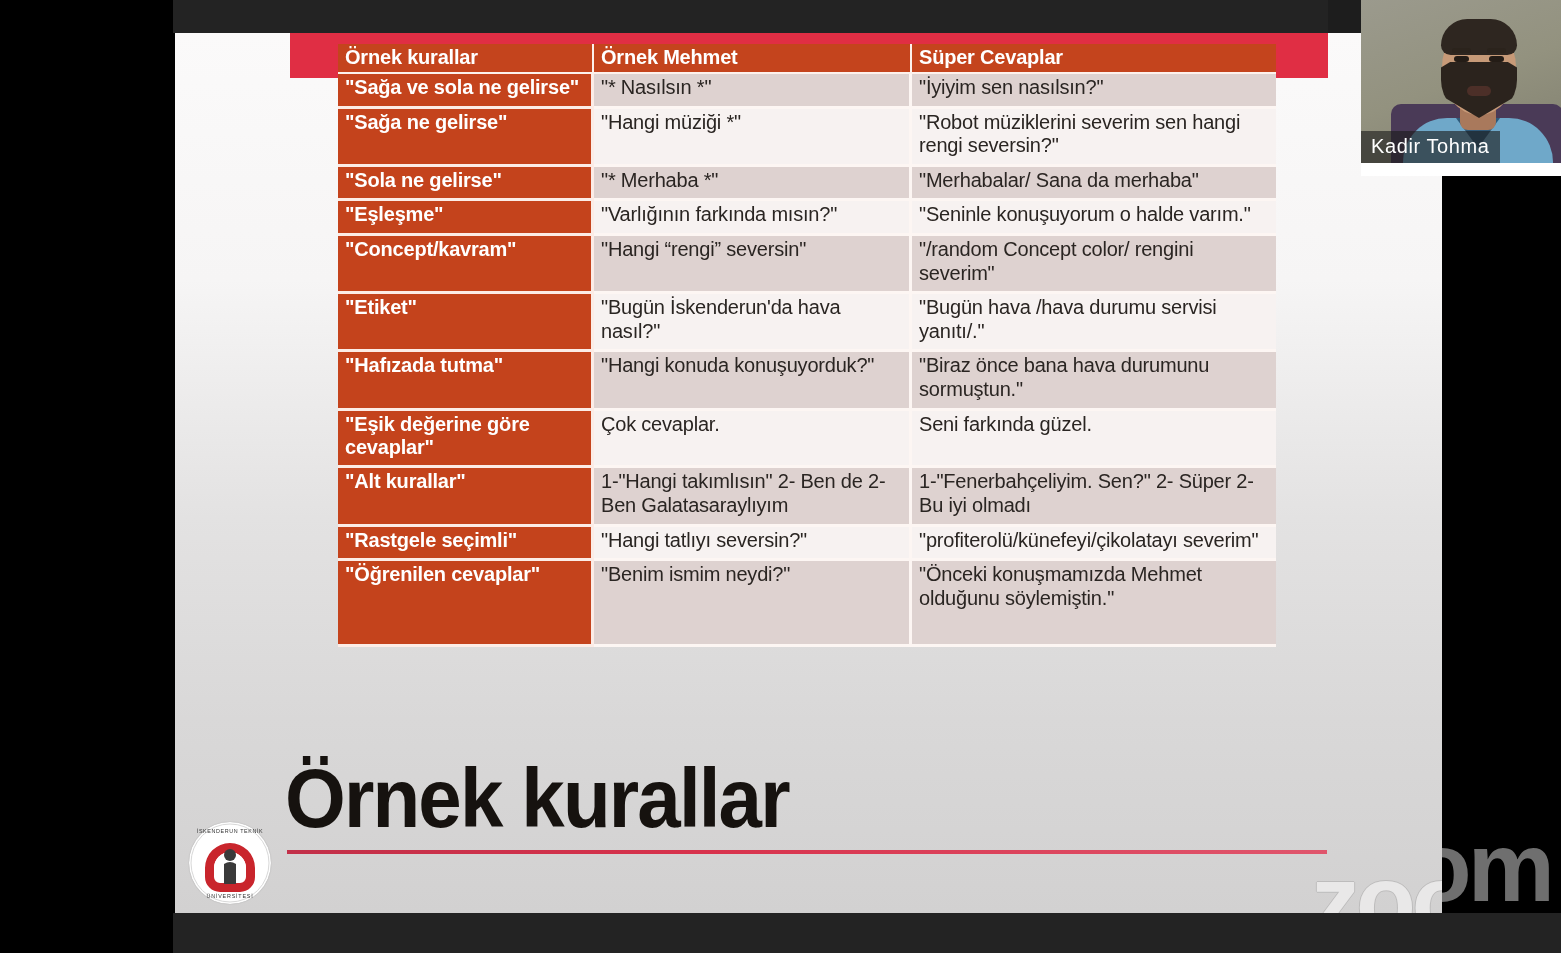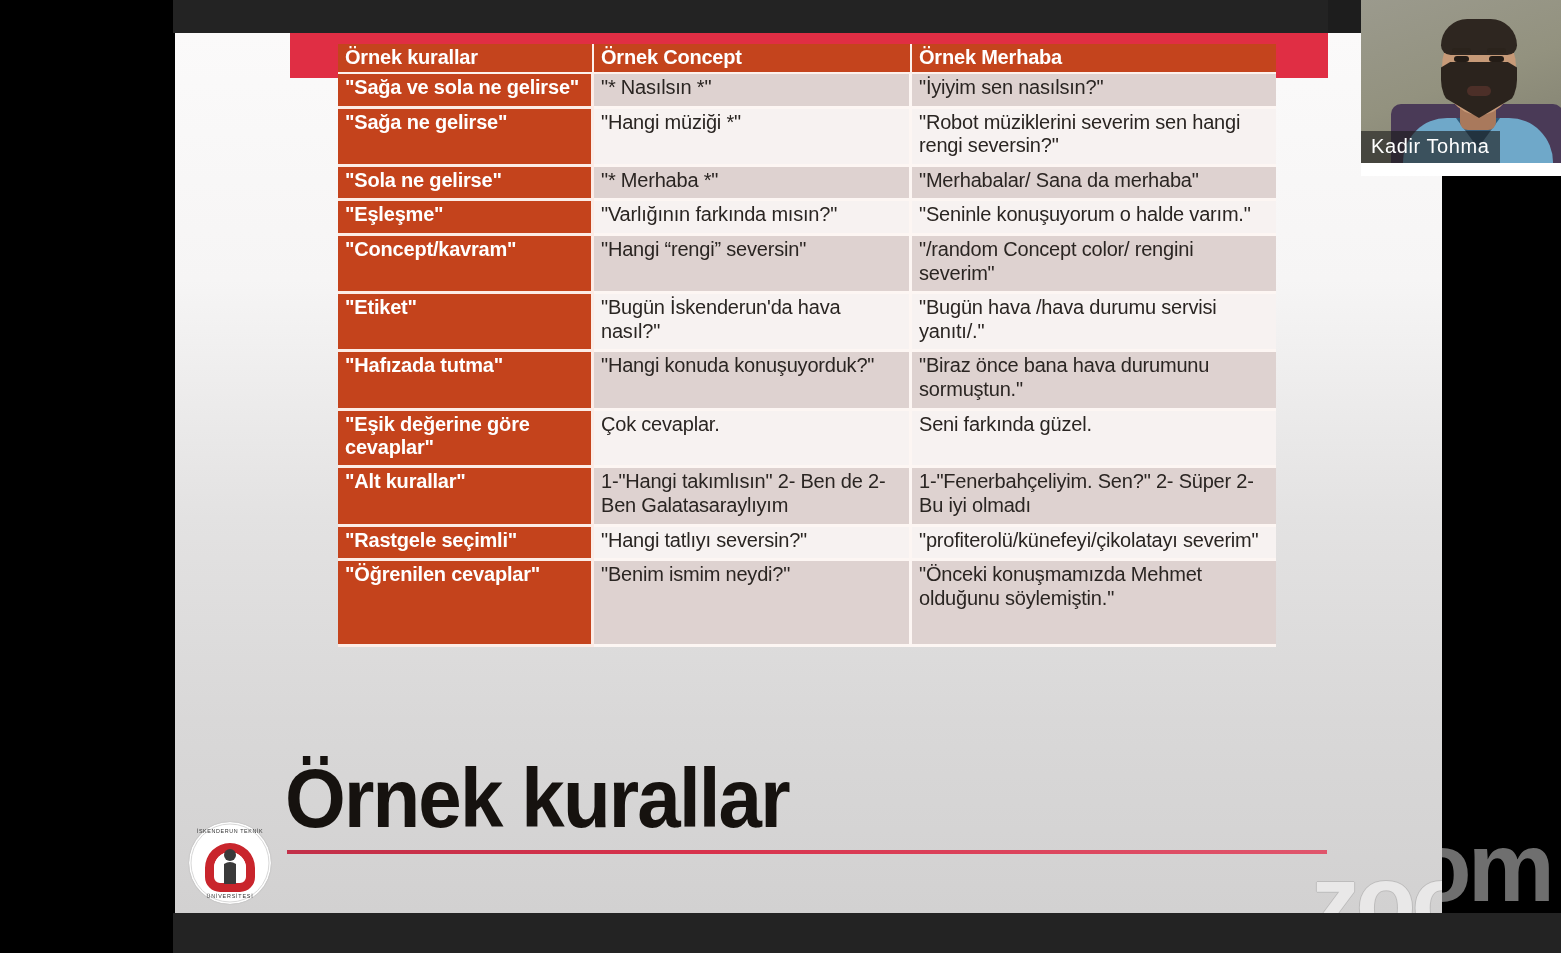--- a/index.html
+++ b/index.html
@@ -99,22 +99,22 @@
 
       <table class="tbl">
         <colgroup>
             <col class="c1">
             <col class="c2">
             <col class="c3">
           </colgroup>
         <tbody>
             <tr class="hdr">
           <td>Örnek kurallar</td>
-          <td>Örnek Concept</td>
-          <td>Örnek Merhaba</td>
+          <td>Örnek Mehmet</td>
+          <td>Süper Cevaplar</td>
         </tr>
 
         <tr>
           <td class="rulecell">"Sağa ve sola ne gelirse"</td>
           <td class="txtcell shadeA">"* Nasılsın *"</td>
           <td class="txtcell shadeA">"İyiyim sen nasılsın?"</td>
         </tr>
         <tr>
           <td class="rulecell">"Sağa ne gelirse"</td>
           <td class="txtcell shadeB">"Hangi müziği *"</td>

